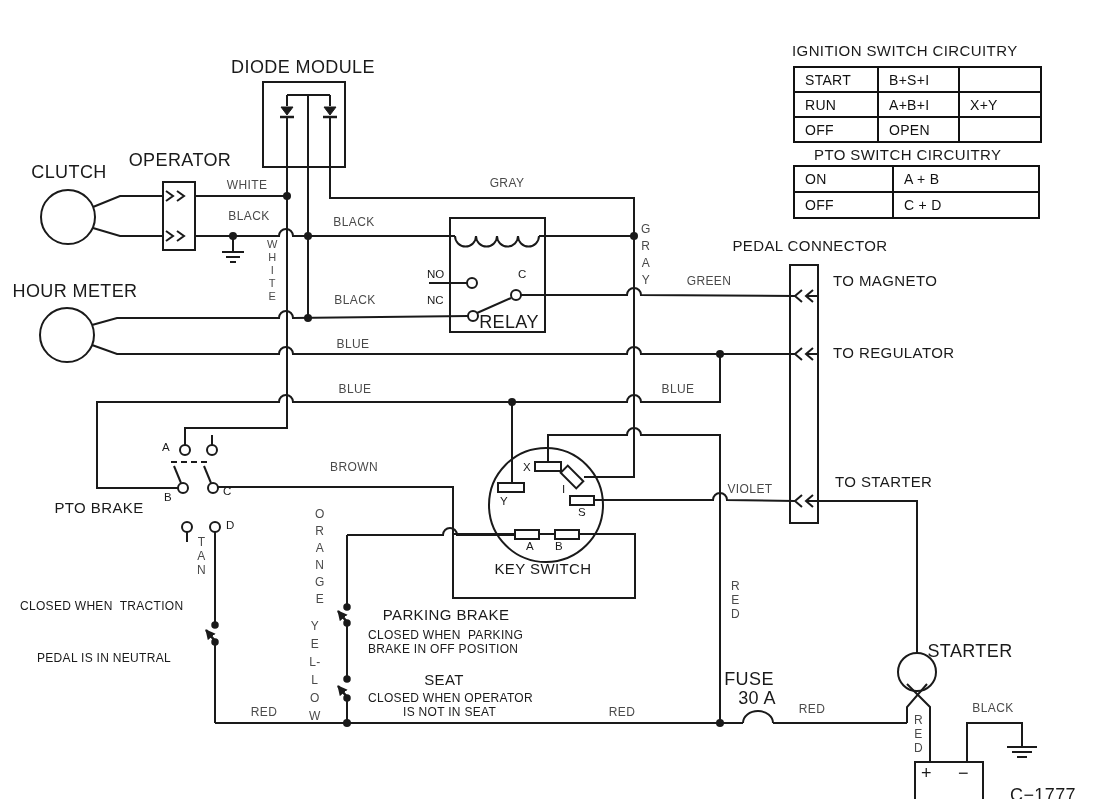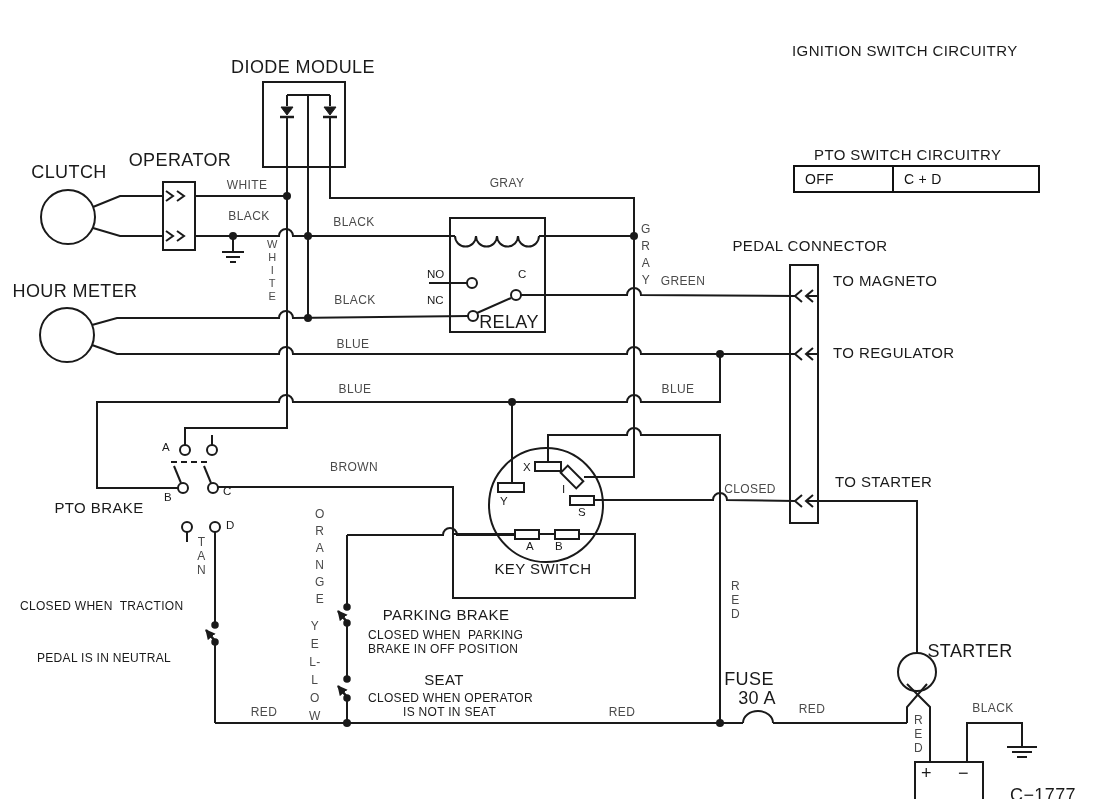--- a/index.html
+++ b/index.html
@@ -159,28 +159,56 @@
         <circle cx="634" cy="211" r="4"></circle>
     <circle cx="308" cy="293" r="4"></circle>
         <circle cx="512" cy="377" r="4"></circle>
     <circle cx="720" cy="329" r="4"></circle>
         <circle cx="347" cy="698" r="4"></circle>
     <circle cx="720" cy="698" r="4"></circle>
   </g>
 </svg>
 
 <div class="lbl t15" style="left:792px;top:18px">IGNITION SWITCH CIRCUITRY</div>
+<table class="tbl" style="left:793px;top:41px;width:247px">
+  <colgroup>
+        <col style="width:84px">
+        <col style="width:81px">
+        <col style="width:82px">
+      </colgroup>
+  <tbody>
+        <tr style="height:25px">
+    <td>START</td>
+    <td>B+S+I</td>
+    <td></td>
+  </tr>
+  <tr style="height:25px">
+    <td>RUN</td>
+    <td>A+B+I</td>
+    <td>X+Y</td>
+  </tr>
+  <tr style="height:25px">
+    <td>OFF</td>
+    <td>OPEN</td>
+    <td></td>
+  </tr>
+</tbody>
+    </table>
 
 <div class="lbl t15" style="left:814px;top:122px">PTO SWITCH CIRCUITRY</div>
 <table class="tbl" style="left:793px;top:140px;width:245px">
   <colgroup>
         <col style="width:99px">
         <col style="width:146px">
       </colgroup>
   <tbody>
+        <tr style="height:26px">
+    <td>ON</td>
+    <td>A + B</td>
+  </tr>
   <tr style="height:26px">
     <td>OFF</td>
     <td>C + D</td>
   </tr>
 </tbody>
     </table>
 
 <div class="lbl t14 c" style="left:303px;top:33px">DIODE MODULE</div>
 <div class="lbl t14 c" style="left:69px;top:138px">CLUTCH</div>
 <div class="lbl t14 c" style="left:180px;top:126px">OPERATOR</div>
@@ -209,23 +237,23 @@
 <div class="lbl t12" style="left:403px;top:681px">IS NOT IN SEAT</div>
 
 <div class="lbl wire c" style="left:247px;top:154px">WHITE</div>
 <div class="lbl wire c" style="left:249px;top:185px">BLACK</div>
 <div class="lbl wire c" style="left:354px;top:191px">BLACK</div>
 <div class="lbl wire c" style="left:507px;top:152px">GRAY</div>
 <div class="lbl wire c" style="left:355px;top:269px">BLACK</div>
 <div class="lbl wire c" style="left:353px;top:313px">BLUE</div>
 <div class="lbl wire c" style="left:355px;top:358px">BLUE</div>
 <div class="lbl wire c" style="left:678px;top:358px">BLUE</div>
-<div class="lbl wire c" style="left:683px;top:250px">GREEN</div>
+<div class="lbl wire c" style="left:709px;top:250px">GREEN</div>
 <div class="lbl wire c" style="left:354px;top:436px">BROWN</div>
-<div class="lbl wire c" style="left:750px;top:458px">CLOSED</div>
+<div class="lbl wire c" style="left:750px;top:458px">VIOLET</div>
 <div class="lbl wire c" style="left:264px;top:681px">RED</div>
 <div class="lbl wire c" style="left:622px;top:681px">RED</div>
 <div class="lbl wire c" style="left:812px;top:678px">RED</div>
 <div class="lbl wire c" style="left:993px;top:677px">BLACK</div>
 
 <div class="lbl wire vl lh13" style="left:267px;top:213px">W
 H
 I
 T
 E</div>

